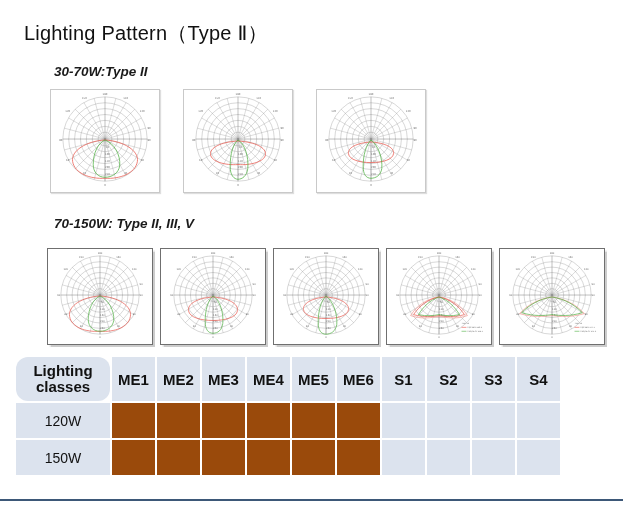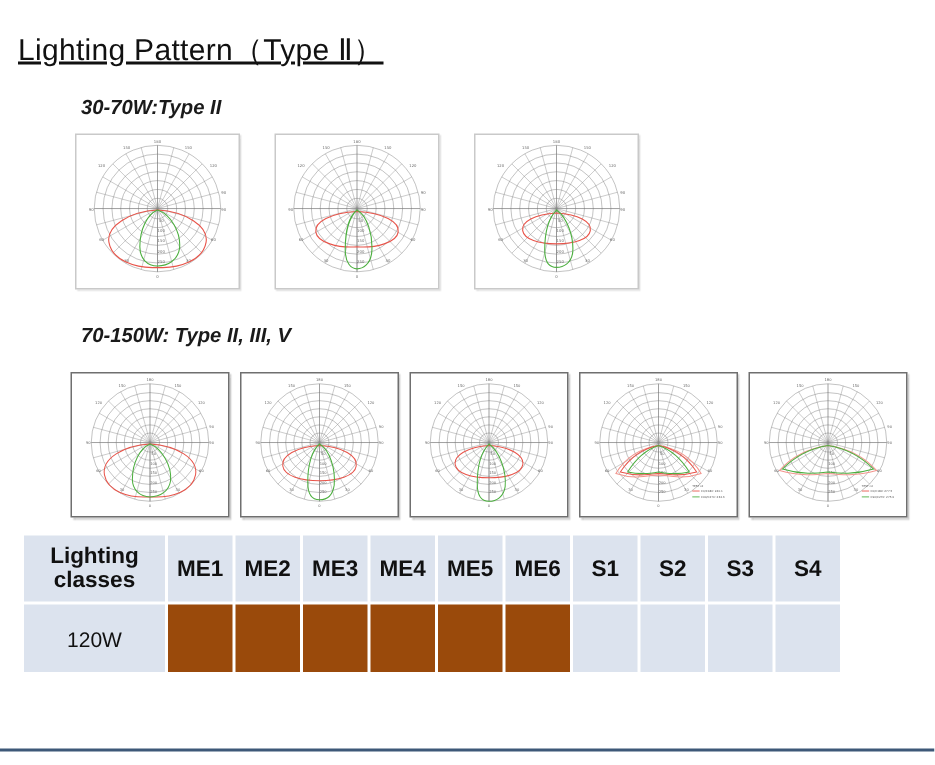--- a/index.html
+++ b/index.html
@@ -12,28 +12,27 @@
     background: #ffffff;
     font-family: "Liberation Sans", sans-serif;
     position: relative;
     overflow: hidden;
     -webkit-font-smoothing: antialiased;
   }
 
   
   .slide-title {
     position: absolute;
-    left: 12px;
+    left: 24px;
     top: 20px;
     font-size: 20px;
     font-weight: 400;
     color: #111111;
     letter-spacing: 0.2px;
     white-space: nowrap;
-    text-decoration: underline;
   }
 
   
   .section-caption {
     position: absolute;
     font-size: 13.5px;
     font-weight: 600;
     color: #1a1a1a;
     white-space: nowrap;
     font-style: italic;
@@ -87,26 +86,27 @@
   }
   #class-table th {
     font-size: 15px;
     font-weight: bold;
     height: 44px;
   }
   #class-table th.corner {
     width: 86px;
     line-height: 1.05;
     padding: 0 4px;
+    border-radius: 12px;
   }
   #class-table th.classcol { width: 43px; }
   #class-table td.rowlabel {
     font-size: 14px;
     font-weight: 400;
-    height: 45px;
+    height: 35px;
   }
   #class-table td.cell { height: 35px; }
   #class-table td.cell.filled { background: #9a4a0b; }
 
   
   #footer-rule {
     position: absolute;
     left: 0;
     top: 499px;
     width: 623px;
@@ -655,16 +655,29 @@
       <td class="cell filled"></td>
       <td class="cell filled"></td>
       <td class="cell filled"></td>
       <td class="cell filled"></td>
       <td class="cell filled"></td>
       <td class="cell"></td>
       <td class="cell"></td>
       <td class="cell"></td>
       <td class="cell"></td>
     </tr>
+    <tr>
+      <td class="rowlabel">150W</td>
+      <td class="cell filled"></td>
+      <td class="cell filled"></td>
+      <td class="cell filled"></td>
+      <td class="cell filled"></td>
+      <td class="cell filled"></td>
+      <td class="cell filled"></td>
+      <td class="cell"></td>
+      <td class="cell"></td>
+      <td class="cell"></td>
+      <td class="cell"></td>
+    </tr>
   </tbody>
 </table>
 
 <div id="footer-rule"></div>
 
 </body></html>

